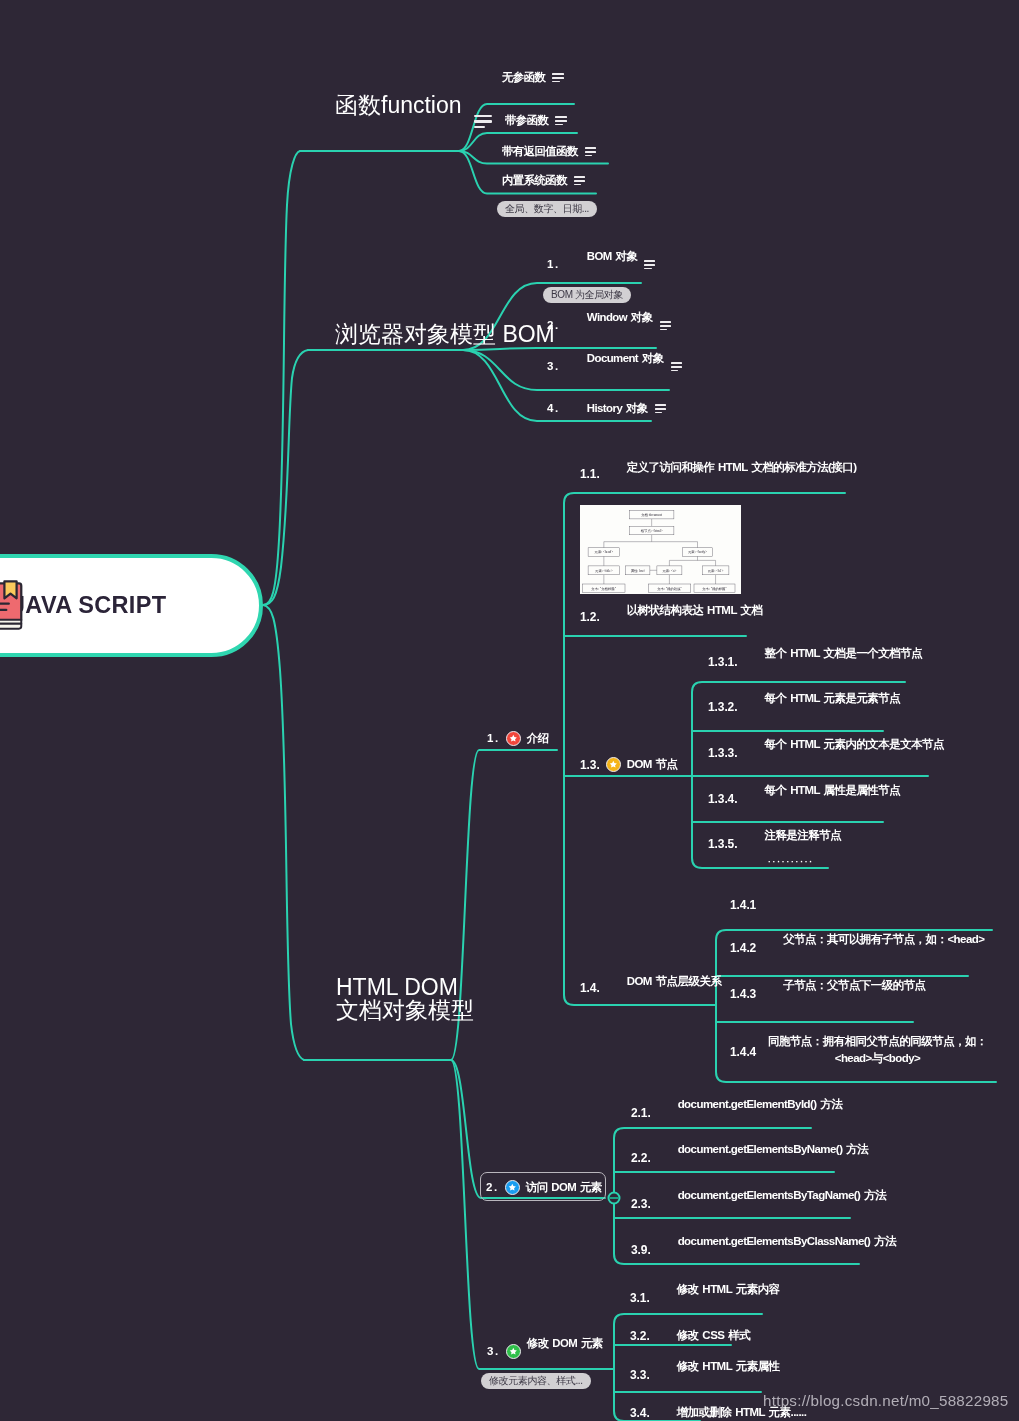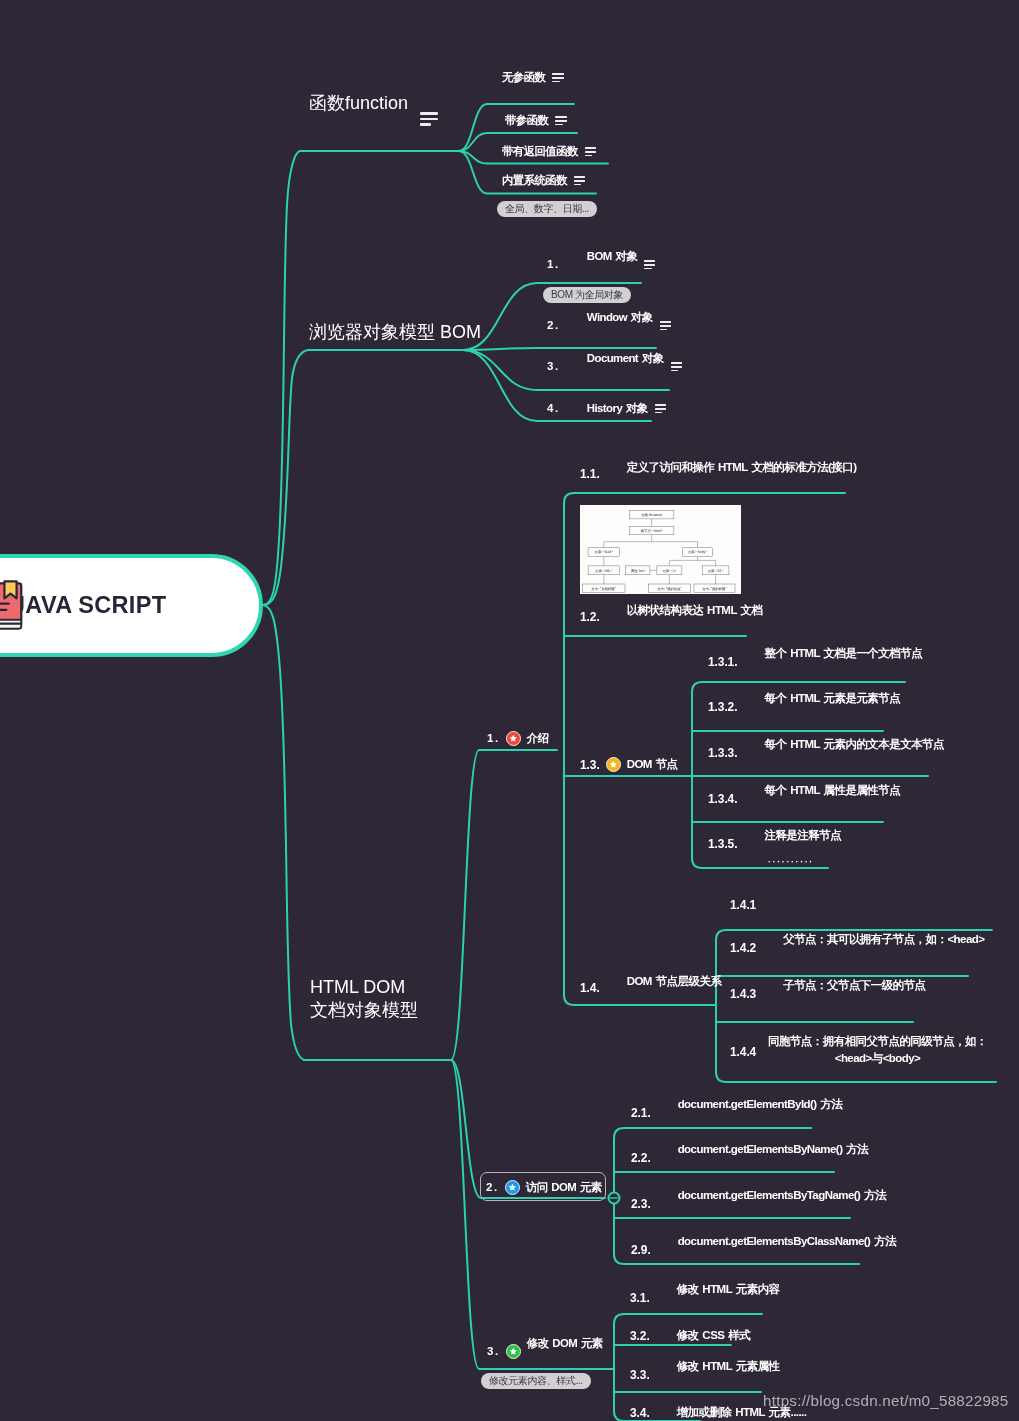--- a/index.html
+++ b/index.html
@@ -15,21 +15,21 @@
   .idx{color:#ffffff;font-weight:700;letter-spacing:.5px;}
   .lbl{color:#ffffff;}
   
   #root{position:absolute;left:-48px;top:554px;width:311px;height:103px;
         background:#fff;border:4px solid #2fd6b0;border-radius:52px;
         box-sizing:border-box;display:flex;align-items:center;}
   #root .rtitle{font-size:23.5px;font-weight:700;color:#2b2438;
         letter-spacing:.3px;margin-left:56px;font-family:"Liberation Sans",sans-serif;}
   #root .bookicon{position:absolute;left:34px;top:21px;width:36px;height:52px;overflow:visible;}
 
-  .l1{font-size:18px;font-weight:400;color:#fff;}
+  .l1{font-size:23px;font-weight:400;color:#fff;margin-left:26px;}
   .l1.two{display:block;line-height:23px;}
   .l1.two .ln{display:block;}
   .l2{font-size:11.4px;font-weight:700;color:#fff;letter-spacing:-.55px;word-spacing:1.2px;}
   .l3{font-size:11.5px;font-weight:700;color:#fff;letter-spacing:-.55px;word-spacing:1.2px;}
   .l4{font-size:11.5px;font-weight:700;color:#fff;letter-spacing:-.55px;word-spacing:1.2px;}
   .idx{color:#fff;font-weight:700;font-size:11.5px;letter-spacing:-.1px;flex:none;}
   .l2 .idx{letter-spacing:1.6px;}
   .idx.sm{font-size:12px;}
   .idx.abs{position:absolute;}
   .ml{margin-left:27px;}
@@ -314,21 +314,21 @@
     </div>
 <div class="node l4" style="left:631px;top:1152px">
       <span class="idx sm">2.2.</span>
       <span class="lbl ml up">document.getElementsByName() 方法</span>
     </div>
 <div class="node l4" style="left:631px;top:1198px">
       <span class="idx sm">2.3.</span>
       <span class="lbl ml up">document.getElementsByTagName() 方法</span>
     </div>
 <div class="node l4" style="left:631px;top:1244px">
-      <span class="idx sm">2.9.</span>
+      <span class="idx sm">3.9.</span>
       <span class="lbl ml up">document.getElementsByClassName() 方法</span>
     </div>
 <div class="node l2" style="left:487px;top:1344px">
       <span class="idx">3.</span>
       <span class="star st-green">
         <svg viewBox="0 0 24 24" width="8.6" height="8.6">
           <path fill="#fff" d="M12 2.2l3.09 6.26 6.91 1-5 4.87 1.18 6.87L12 17.97l-6.18 3.25L7 14.35l-5-4.87 6.91-1z"></path>
         </svg>
       </span>
       <span class="lbl ml up">修改 DOM 元素</span>

